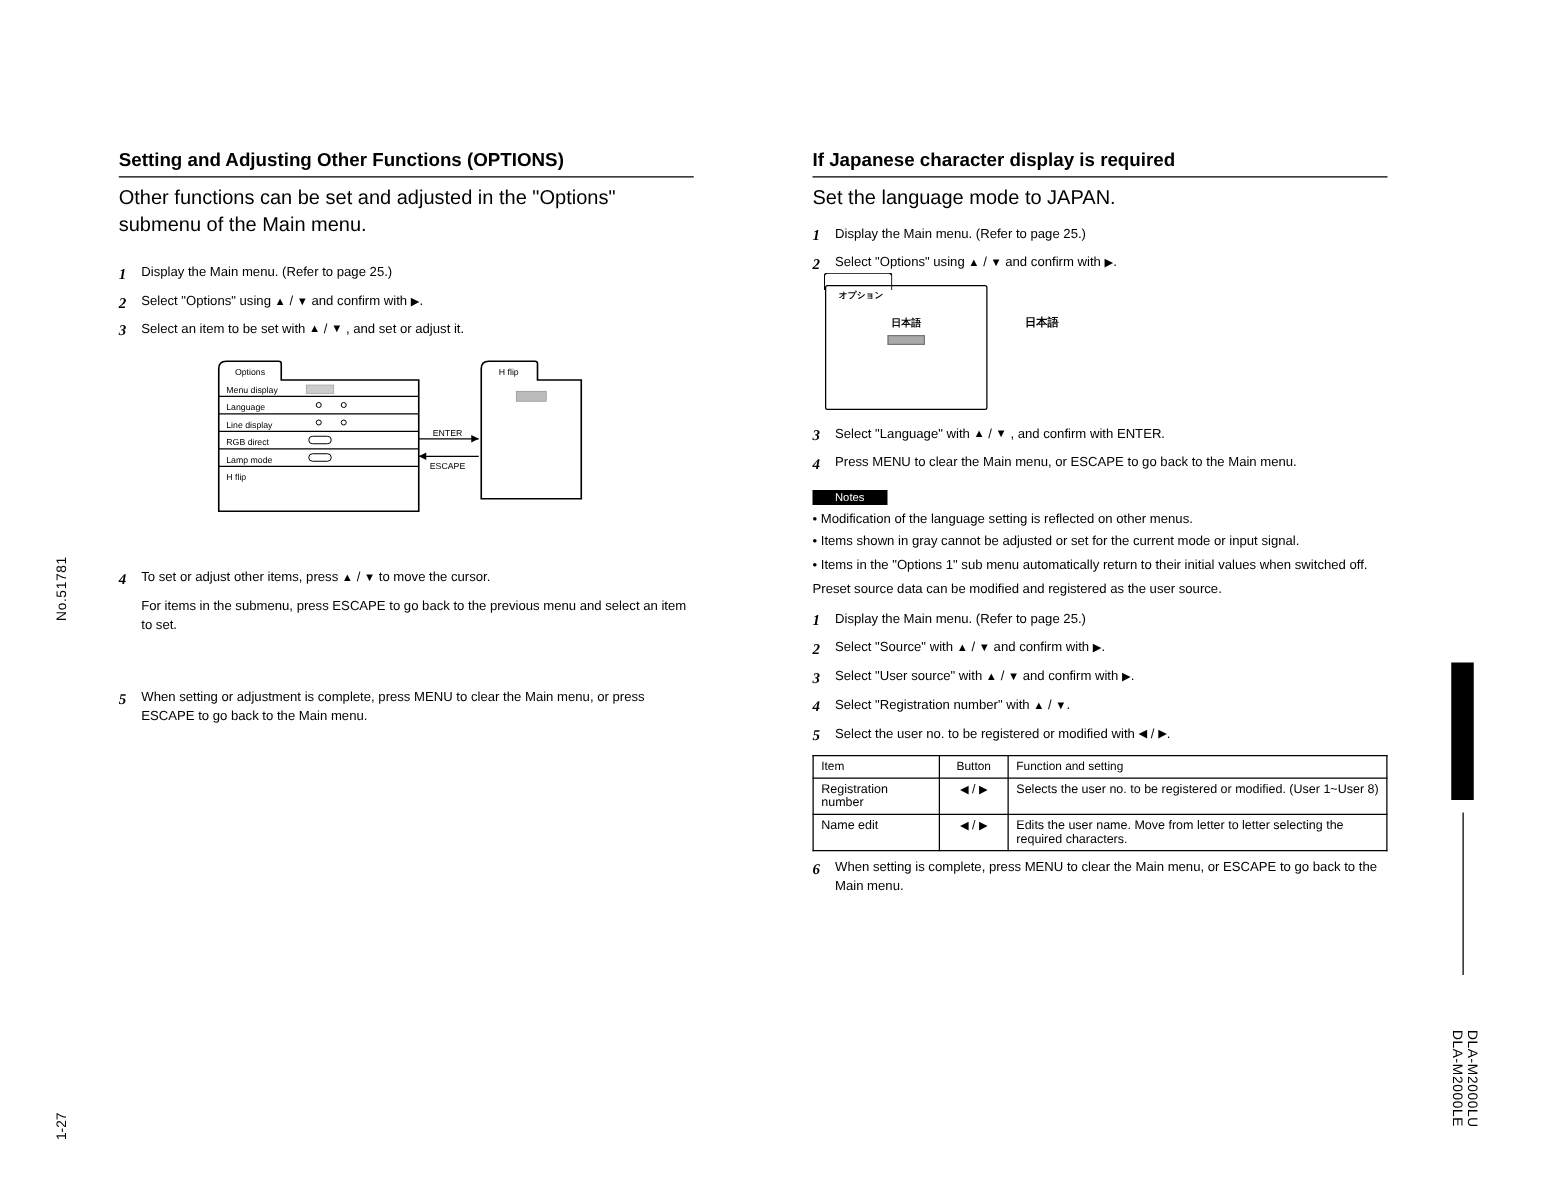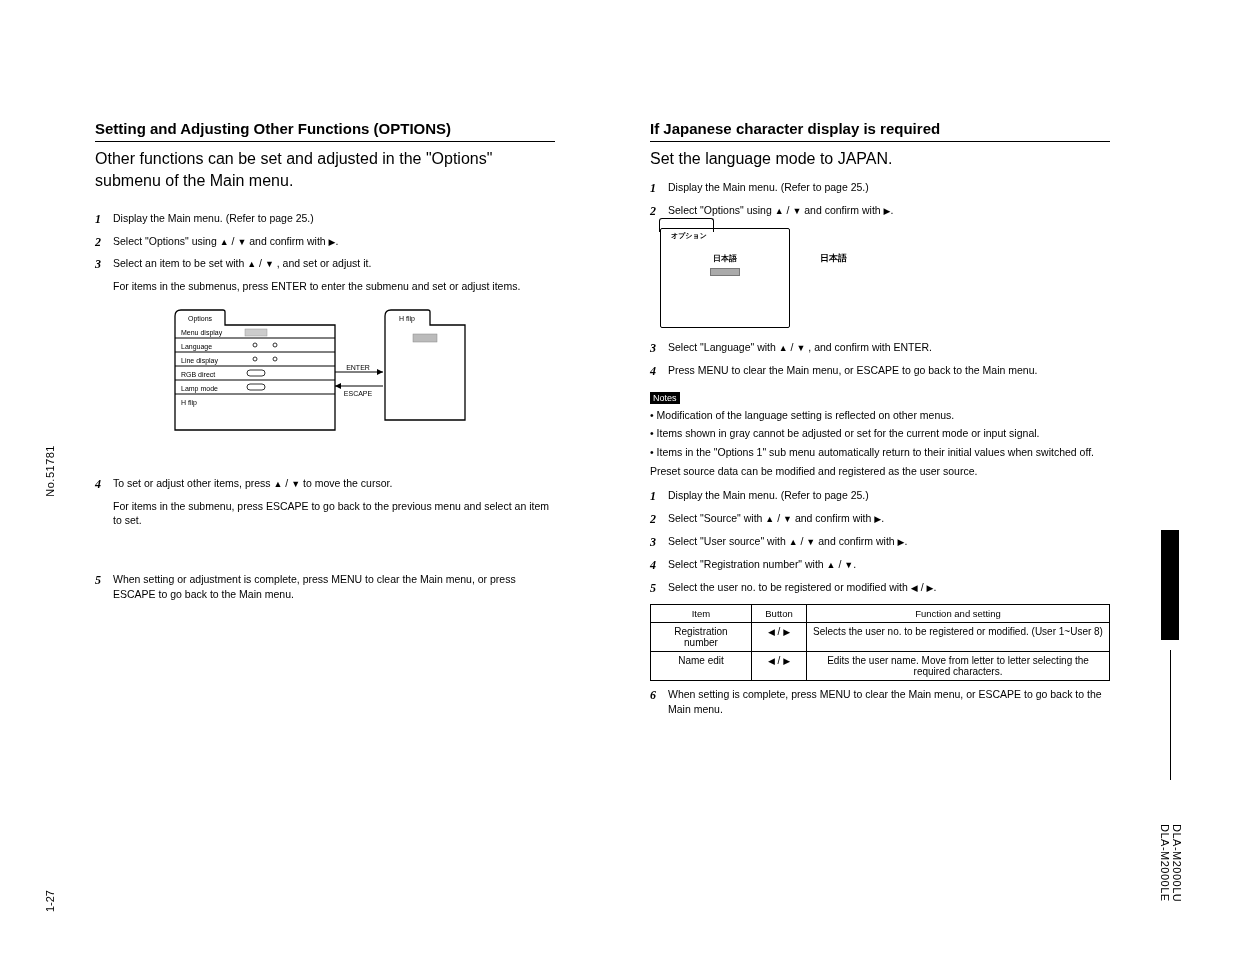--- a/index.html
+++ b/index.html
@@ -10,24 +10,24 @@
   .col-left { left: 95px; }
   .col-right { left: 650px; }
   .section-title { font-size: 15px; font-weight: bold; border-bottom: 1px solid #000; padding-bottom: 4px; margin-bottom: 6px; }
   .intro { font-size: 16px; line-height: 1.4; margin-bottom: 18px; }
   .step { display: flex; gap: 8px; margin-bottom: 6px; font-size: 10.5px; line-height: 1.4; }
   .step-num { font-style: italic; font-weight: bold; min-width: 10px; font-family: Georgia, 'Times New Roman', serif; font-size: 12px;}
   .substep { margin-left: 18px; font-size: 10.5px; line-height: 1.4; margin-bottom: 4px;}
   .sym { font-size: 9px; vertical-align: middle; }
   .subsection-title { font-size: 12px; font-weight: bold; margin-top: 18px; margin-bottom: 6px;}
   .sub-intro { font-size: 10.5px; line-height: 1.4; margin-bottom: 10px;}
-  .notes-label { display:inline-block; background:#000; color:#fff; font-size:9px; padding:1px 3px; margin-top:6px; margin-bottom:4px;}
+  .notes-label { display:inline-block; background:#000; color:#fff; font-size:9px; padding:1px 18px; margin-top:6px; margin-bottom:4px;}
   .note-text { font-size: 10.5px; line-height: 1.4; margin-bottom: 4px;}
   table.settings { border-collapse: collapse; width: 100%; margin-top:8px; font-size:10px;}
-  table.settings td, table.settings th { border:1px solid #000; padding:3px 6px; text-align:center; vertical-align: top;}
+  table.settings td, table.settings th { border:1px solid #000; padding:3px 6px; text-align:left; vertical-align: top;}
   table.settings th { font-weight: normal; }
   .table-head-row th { font-size:9.5px; }
   .side-left { position:absolute; left:44px; top:445px; writing-mode: vertical-rl; font-size:11px; letter-spacing: 0.5px; transform: rotate(180deg);}
   .page-num { position:absolute; left:44px; bottom:42px; writing-mode: vertical-rl; font-size:11px; transform: rotate(180deg);}
   .side-tab-black { position:absolute; right:56px; top:530px; width:18px; height:110px; background:#000; }
   .side-tab-line { position:absolute; right:64px; top:650px; width:1px; height:130px; background:#000;}
   .side-right-text { position:absolute; right:52px; bottom:52px; writing-mode: vertical-rl; font-size:11px; letter-spacing:0.5px; text-align:right;}
   .osd-fig { margin:8px 0 12px 0; }
   .osd-fig-inner { display:flex; align-items:flex-start; gap:30px;font-weight:bold;}
   .osd-box { border:1.5px solid #000; border-radius: 2px; width:130px; min-height:100px; position:relative; padding:24px 10px 10px 10px; font-size:9px;}
@@ -71,21 +71,20 @@
     </div>
 
     <div class="step">
       <span class="step-num">3</span>
       <span>
         <span>Select an item to be set with </span>
         <span class="sym">▲</span> / <span class="sym">▼</span>
         <span>, and set or adjust it.</span>
       </span>
     </div>
-    <div class="substep">For items in the submenus, press ENTER to enter the submenu and set or adjust items.</div>
 
     <div class="menu-diagram">
       <svg width="380" height="150" viewBox="0 0 380 150">
         <g transform="translate(80,8)">
           <path d="M0 15 L0 120 L160 120 L160 15 L50 15 L50 2 Q50 0 48 0 L6 0 Q0 0 0 6 Z" fill="#fff" stroke="#000" stroke-width="1.3"></path>
           <text x="25" y="11" font-size="7" text-anchor="middle">Options</text>
           <line x1="0" y1="28" x2="160" y2="28" stroke="#000"></line>
           <line x1="0" y1="42" x2="160" y2="42" stroke="#000"></line>
           <line x1="0" y1="56" x2="160" y2="56" stroke="#000"></line>
           <line x1="0" y1="70" x2="160" y2="70" stroke="#000"></line>

